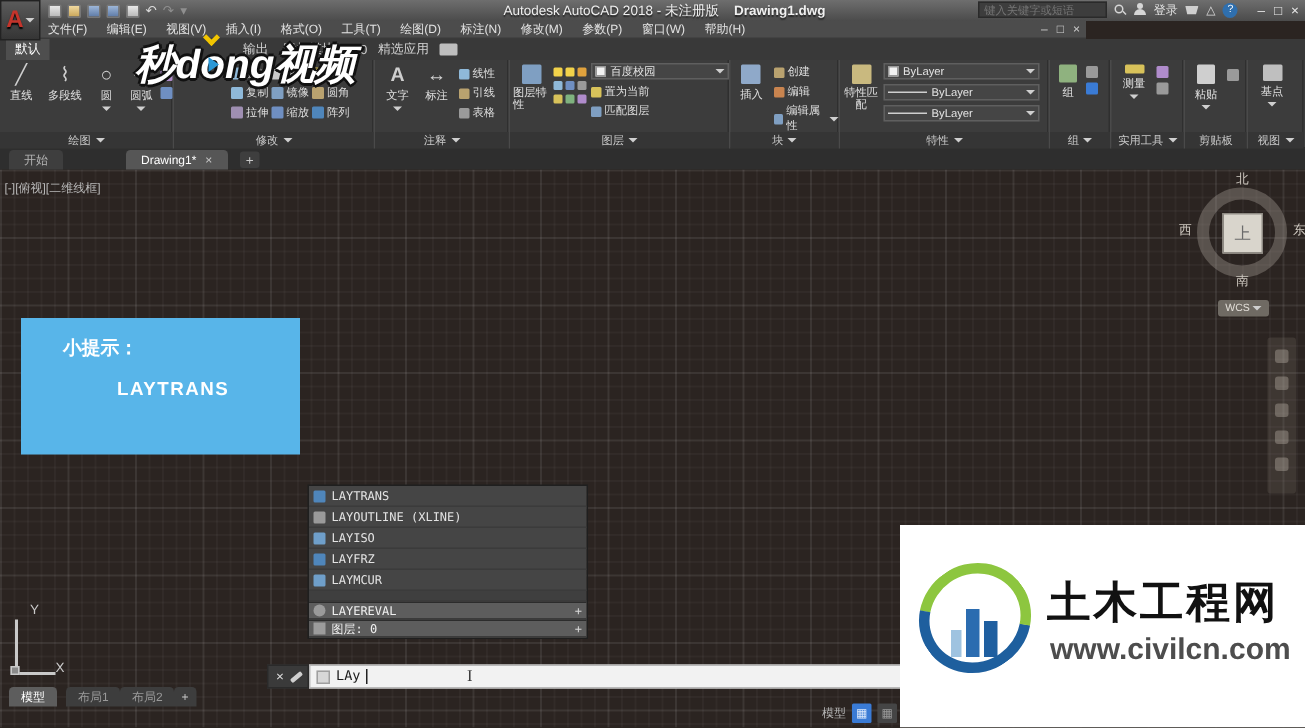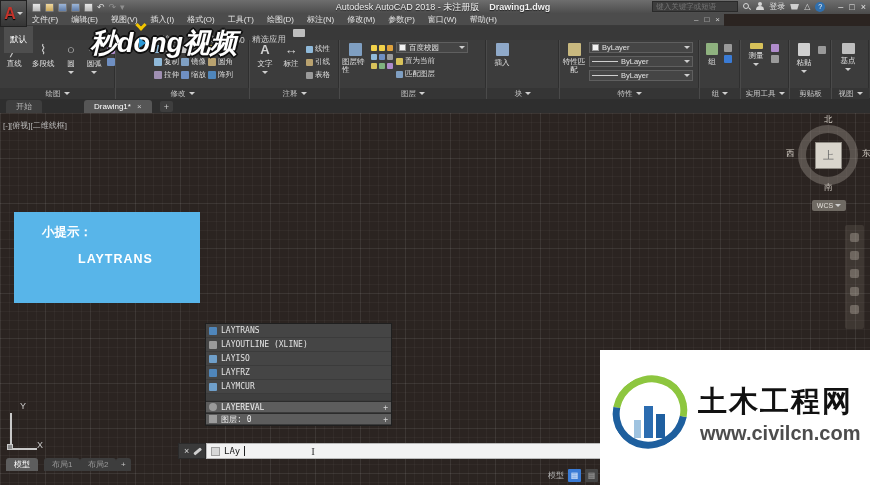--- a/index.html
+++ b/index.html
@@ -40,21 +40,21 @@
 
   
   #menubar { position:absolute; left:0; top:14px; width:724px; height:12px; background:#4c4c4c;
     border-bottom:1px solid #3a3a3a; display:flex; align-items:center; z-index:20; }
   #menubar .items { display:flex; gap:13px; margin-left:32px; }
   #menubar .mi { color:#e2e2e2; font-size:8px; }
   #docbtns { position:absolute; right:4px; display:flex; gap:6px; color:#cfcfcf; font-size:8px; }
 
   
   #ribtabs { position:absolute; left:0; top:26px; width:870px; height:14px; background:#393939; z-index:15; }
-  .rtab { position:absolute; top:0; height:27px; display:flex; align-items:center; padding:0 6px;
+  .rtab { position:absolute; top:0; height:14px; display:flex; align-items:center; padding:0 6px;
     color:#d0d0d0; font-size:8.5px; }
   .rtab.active { background:#4e4e4e; color:#fff; }
   #ribcam { position:absolute; left:293px; top:3px; width:12px; height:8px; background:#bdbdbd; border-radius:1px; }
   #ribcam:after { content:""; position:absolute; }
 
   
   #ribbon { position:absolute; left:0; top:40px; width:870px; height:59px; background:#3c3c3c;
     display:flex; z-index:14; border-bottom:1px solid #2e2e2e; }
   .panel { position:relative; height:59px; border-right:1px solid #4a4a4a; box-shadow:inset -1px 0 0 #2f2f2f; }
   .plabel { position:absolute; left:0; right:0; bottom:0; height:11px; background:#353535;
@@ -376,21 +376,21 @@
             <i class="dot" style="background:#6f8fc2"></i>
             <i class="dot" style="background:#9a9a9a"></i>
           </div>
           <div style="display:flex;gap:2px">
             <i class="dot" style="background:#d8c25a"></i>
             <i class="dot" style="background:#7fb27f"></i>
             <i class="dot" style="background:#b08ccc"></i>
           </div>
         </div>
         <div style="display:flex;flex-direction:column;gap:3px;padding-top:2px">
-          <div class="combo" style="width:72px">
+          <div class="combo" style="width:92px">
             <i class="sw"></i>
             <span>百度校园</span>
             <b class="dda"></b>
           </div>
           <div class="minirow">
               <i class="msq" style="width:7px;height:7px;background:#d8c25a"></i>
               <span>置为当前</span>
             </div>
           <div class="minirow">
               <i class="msq" style="width:7px;height:7px;background:#7f9fc2"></i>
@@ -403,20 +403,35 @@
           <b class="dda"></b>
         </div>
     </div>
 
     <div class="panel" style="width:73px">
       <div class="pbody" style="gap:4px;padding-left:3px">
         <div class="bigtool" style="width:24px">
             <i class="msq" style="width:13px;height:13px;background:#8fa9c9"></i>
             <span>插入</span>
           </div>
+        <div style="display:flex;flex-direction:column;gap:3px;padding-top:3px">
+          <div class="minirow">
+              <i class="msq" style="width:7px;height:7px;background:#b9a26f"></i>
+              <span>创建</span>
+            </div>
+          <div class="minirow">
+              <i class="msq" style="width:7px;height:7px;background:#c9844f"></i>
+              <span>编辑</span>
+            </div>
+          <div class="minirow">
+              <i class="msq" style="width:7px;height:7px;background:#7f9fc2"></i>
+              <span>编辑属性</span>
+              <b class="dda"></b>
+            </div>
+        </div>
       </div>
       <div class="plabel">
           <span>块</span>
           <b class="dda"></b>
         </div>
     </div>
 
     <div class="panel" style="width:140px">
       <div class="pbody" style="gap:3px;padding-left:2px">
         <div class="bigtool" style="width:24px">

